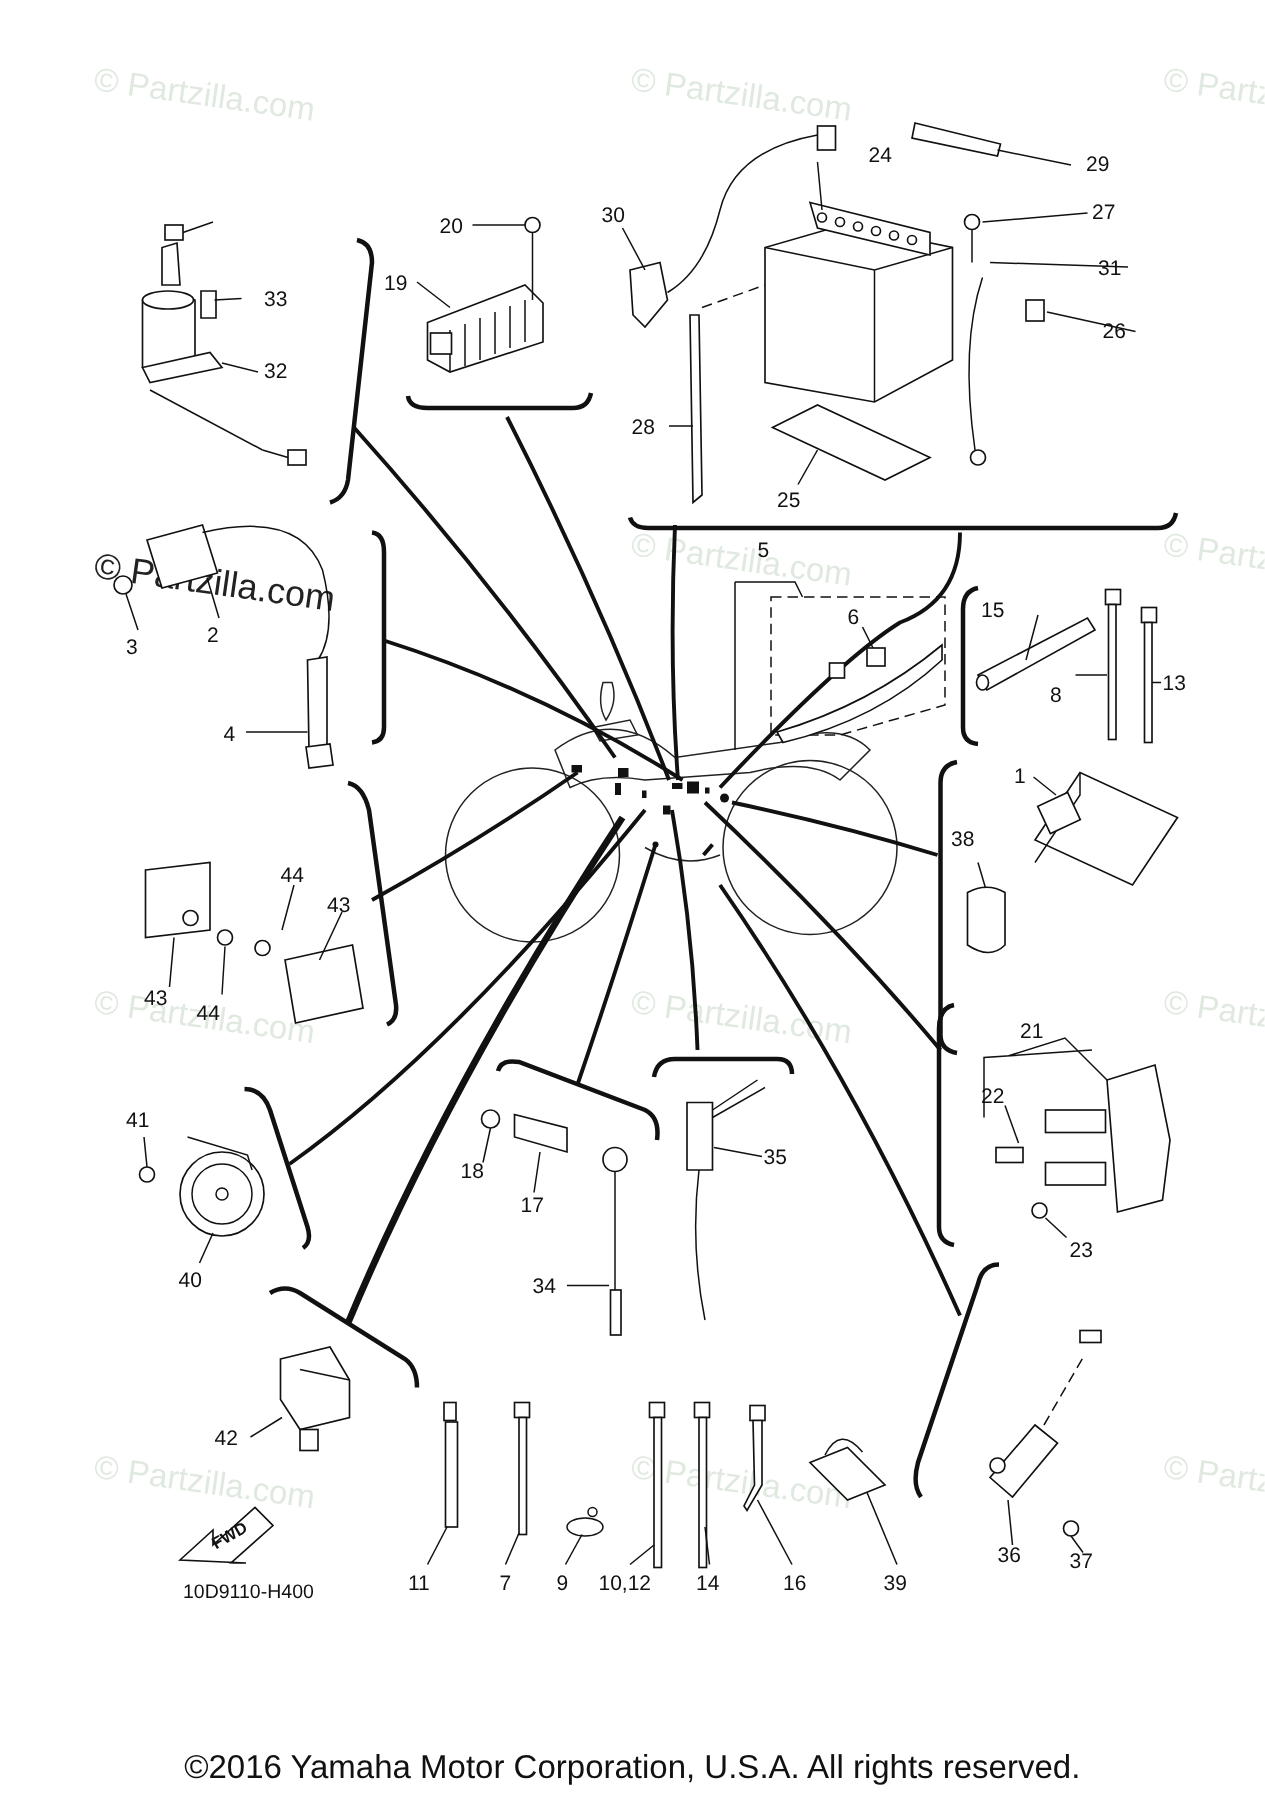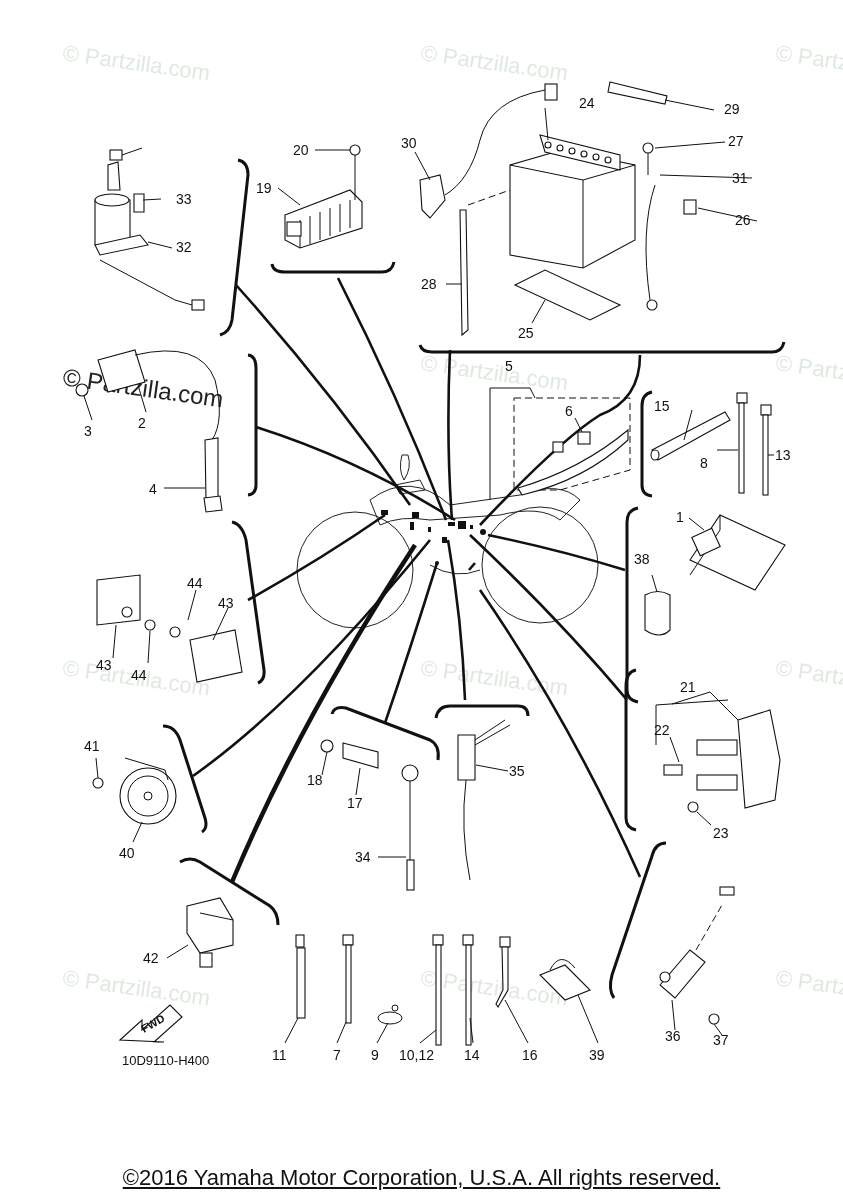--- a/index.html
+++ b/index.html
@@ -8,21 +8,21 @@
   .wm { font-family:"Liberation Sans", sans-serif; font-size:22px; fill:#dfe9df; }
   .lbl { font-family:"Liberation Sans", sans-serif; font-size:14px; fill:#111; }
   .part { fill:#fff; stroke:#111; stroke-width:1.1; }
   .thin { fill:none; stroke:#111; stroke-width:1; }
   .bracket { fill:none; stroke:#111; stroke-width:3; }
   .wire { fill:none; stroke:#111; stroke-width:2.6; }
   .wire-thick { fill:none; stroke:#111; stroke-width:4.5; }
   .dash { fill:none; stroke:#111; stroke-width:1; stroke-dasharray:7 4; }
   .ghost { fill:none; stroke:#222; stroke-width:1; }
   .fill-dark { fill:#111; }
-  #footer { position:absolute; left:0; top:1165px; width:843px; text-align:center; font-size:22px; color:#111; font-family:"Liberation Sans", sans-serif;text-decoration:underline; }
+  #footer { position:absolute; left:0; top:1165px; width:843px; text-align:center; font-size:22px; color:#111; font-family:"Liberation Sans", sans-serif; }
   #drawing-code { position:absolute; left:98px; top:1053px; font-size:13px; color:#111; font-family:Liberation Sans, sans-serif;margin-left:24px; }
 </style>
 </head>
 <body>
 
 <svg id="diagram" viewBox="0 0 843 1200" xmlns="http://www.w3.org/2000/svg">
 
   <g>
     <text class="wm" x="62" y="60" transform="rotate(8 62 60)">© Partzilla.com</text>
     <text class="wm" x="420" y="60" transform="rotate(8 420 60)">© Partzilla.com</text>

